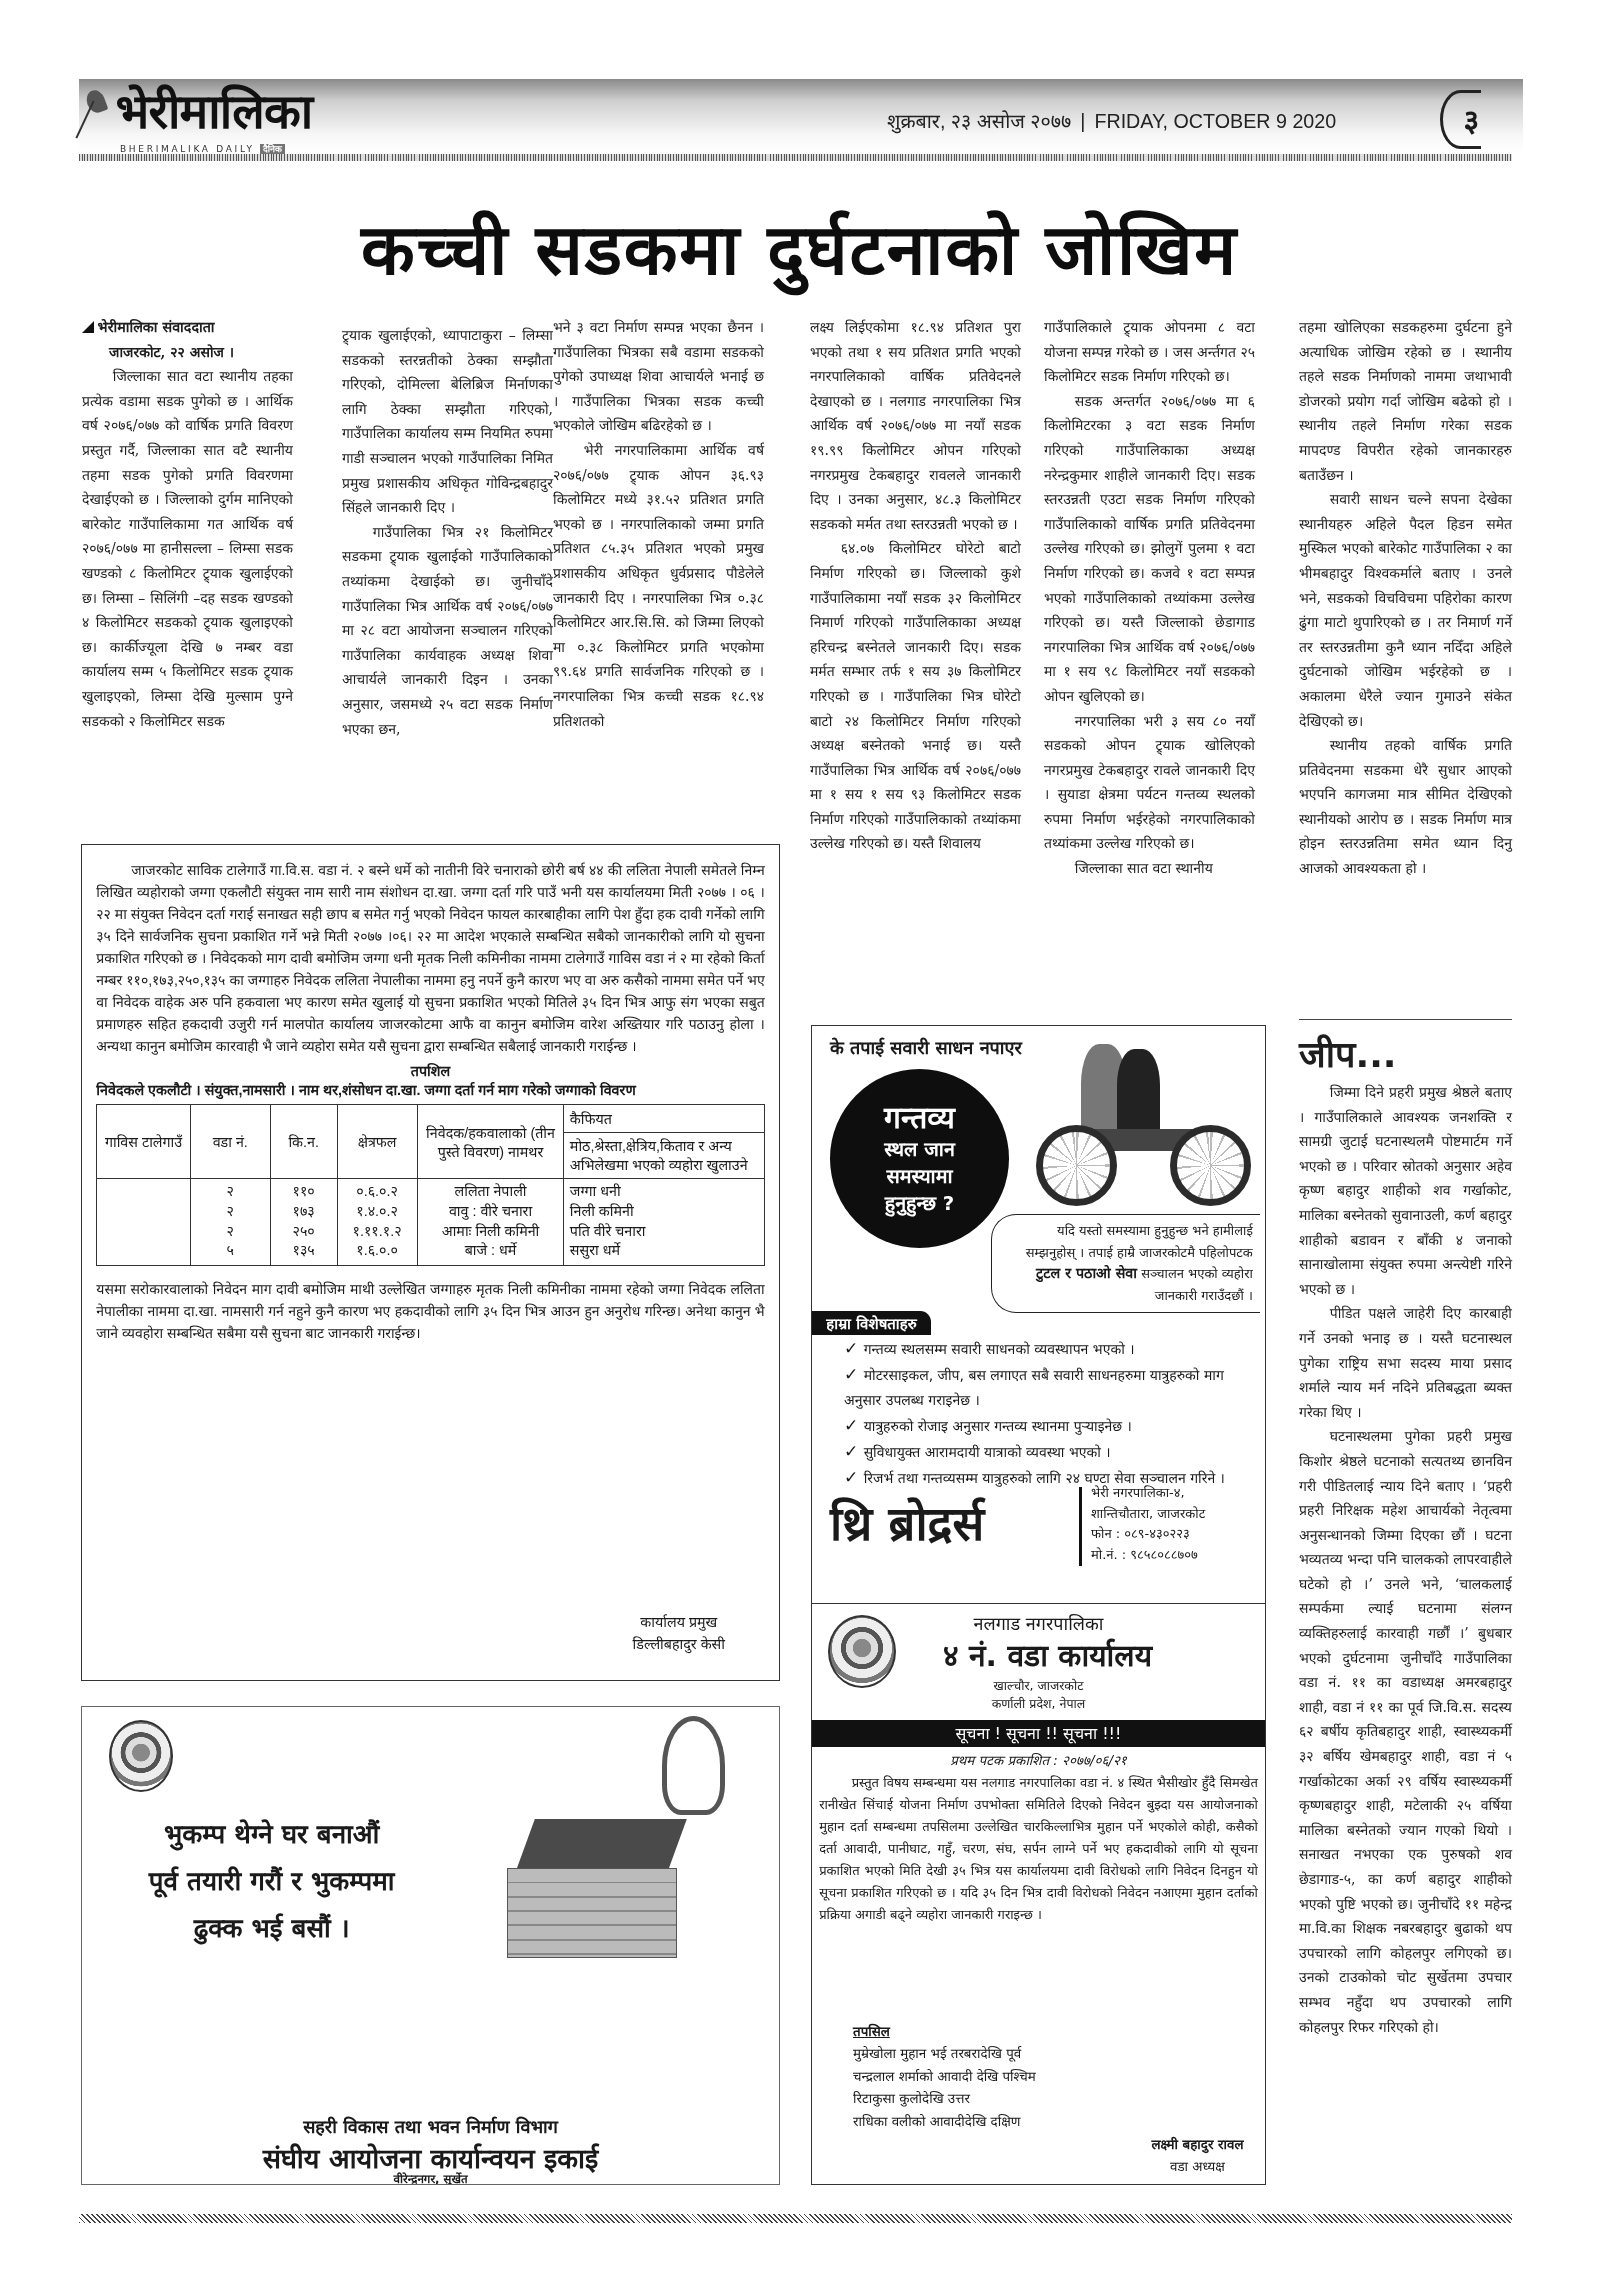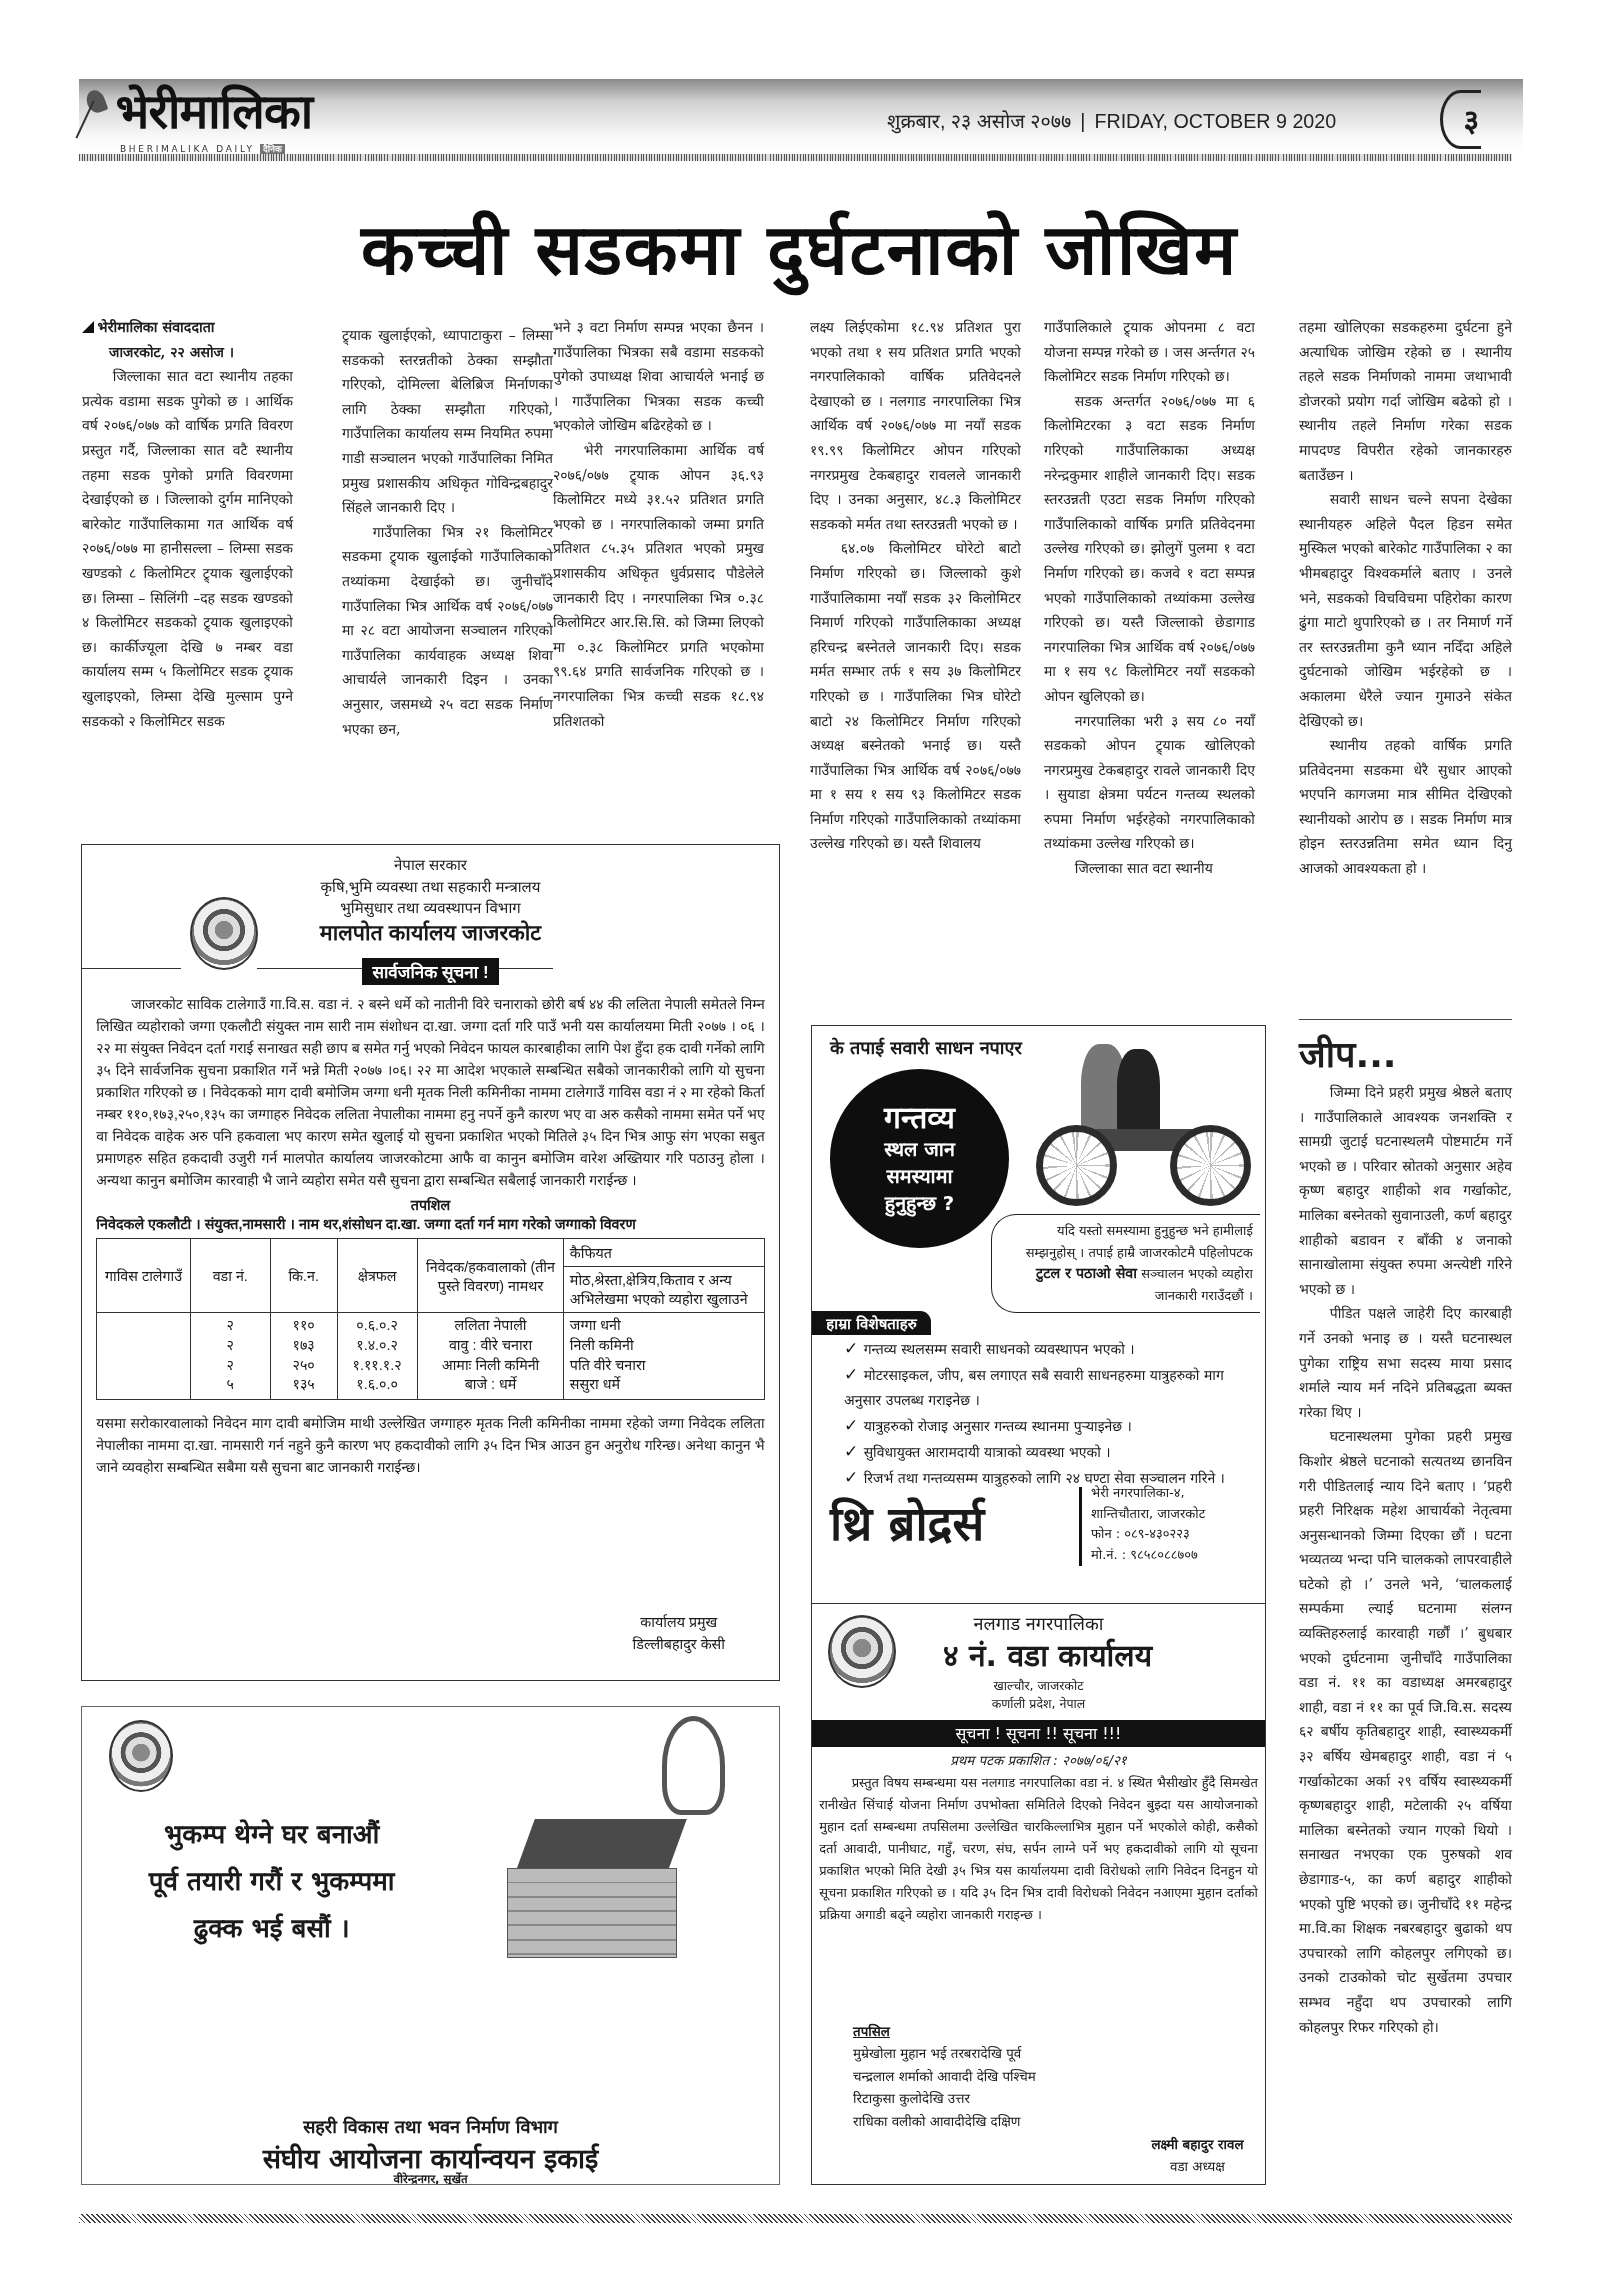--- a/index.html
+++ b/index.html
@@ -106,30 +106,20 @@
 
 <div class="abs rule" style="left:1299px; top:1019px; width:213px;"></div>
 <div class="abs col" style="left:1299px; top:1030px; width:213px;">
   <div style="font-family:'DejaVu Sans',sans-serif; font-weight:bold; font-size:36px; line-height:50px;">जीप...</div>
   <p>जिम्मा दिने प्रहरी प्रमुख श्रेष्ठले बताए । गाउँपालिकाले आवश्यक जनशक्ति र सामग्री जुटाई घटनास्थलमै पोष्टमार्टम गर्ने भएको छ । परिवार स्रोतको अनुसार अहेव कृष्ण बहादुर शाहीको शव गर्खाकोट, मालिका बस्नेतको सुवानाउली, कर्ण बहादुर शाहीको बडावन र बाँकी ४ जनाको सानाखोलामा संयुक्त रुपमा अन्त्येष्टी गरिने भएको छ ।</p>
   <p>पीडित पक्षले जाहेरी दिए कारबाही गर्ने उनको भनाइ छ । यस्तै घटनास्थल पुगेका राष्ट्रिय सभा सदस्य माया प्रसाद शर्माले न्याय मर्न नदिने प्रतिबद्धता ब्यक्त गरेका थिए ।</p>
   <p>घटनास्थलमा पुगेका प्रहरी प्रमुख किशोर श्रेष्ठले घटनाको सत्यतथ्य छानविन गरी पीडितलाई न्याय दिने बताए । ‘प्रहरी प्रहरी निरिक्षक महेश आचार्यको नेतृत्वमा अनुसन्धानको जिम्मा दिएका छौं । घटना भव्यतव्य भन्दा पनि चालकको लापरवाहीले घटेको हो ।’ उनले भने, ‘चालकलाई सम्पर्कमा ल्याई घटनामा संलग्न व्यक्तिहरुलाई कारवाही गर्छौं ।’ बुधबार भएको दुर्घटनामा जुनीचाँदे गाउँपालिका वडा नं. ११ का वडाध्यक्ष अमरबहादुर शाही, वडा नं ११ का पूर्व जि.वि.स. सदस्य ६२ बर्षीय कृतिबहादुर शाही, स्वास्थ्यकर्मी ३२ बर्षिय खेमबहादुर शाही, वडा नं ५ गर्खाकोटका अर्का २९ वर्षिय स्वास्थ्यकर्मी कृष्णबहादुर शाही, मटेलाकी २५ वर्षिया मालिका बस्नेतको ज्यान गएको थियो । सनाखत नभएका एक पुरुषको शव छेडागाड-५, का कर्ण बहादुर शाहीको भएको पुष्टि भएको छ। जुनीचाँदे ११ महेन्द्र मा.वि.का शिक्षक नबरबहादुर बुढाको थप उपचारको लागि कोहलपुर लगिएको छ। उनको टाउकोको चोट सुर्खेतमा उपचार सम्भव नहुँदा थप उपचारको लागि कोहलपुर रिफर गरिएको हो।</p>
 </div>
 
 <div class="abs box" style="left:81px; top:844px; width:699px; height:837px; padding:9px 14.3px;">
-  <div style="position:relative; height:134px;">
-    <div class="emblem" style="position:absolute; left:94px; top:43px;"></div>
-    <div class="center sans" style="font-size:15px; line-height:21.5px;">नेपाल सरकार</div>
-    <div class="center sans" style="font-size:15px; line-height:21.5px;">कृषि,भुमि व्यवस्था तथा सहकारी मन्त्रालय</div>
-    <div class="center sans" style="font-size:15px; line-height:21.5px;">भुमिसुधार तथा व्यवस्थापन विभाग</div>
-    <div class="center sans" style="font-size:21.5px; line-height:29px; font-weight:bold;">मालपोत कार्यालय जाजरकोट</div>
-    <div style="position:absolute; left:-14.3px; top:114px; width:99px; height:1.3px; background:#333;"></div>
-    <div style="position:absolute; left:161px; top:114px; width:296px; height:1.3px; background:#333;"></div>
-    <div class="center" style="position:absolute; left:0; right:0; top:104px;"><span class="black-tag sans" style="font-size:17px;">सार्वजनिक सूचना !</span></div>
-  </div>
   <p class="sans" style="font-size:14px; line-height:22px; text-align:justify; text-indent:2.5em; margin-top:5.4px;">जाजरकोट साविक टालेगाउँ गा.वि.स. वडा नं. २ बस्ने धर्मे को नातीनी विरे चनाराको छोरी बर्ष ४४ की ललिता नेपाली समेतले निम्न लिखित व्यहोराको जग्गा एकलौटी संयुक्त नाम सारी नाम संशोधन दा.खा. जग्गा दर्ता गरि पाउँ भनी यस कार्यालयमा मिती २०७७ । ०६ । २२ मा संयुक्त निवेदन दर्ता गराई सनाखत सही छाप ब समेत गर्नु भएको निवेदन फायल कारबाहीका लागि पेश हुँदा हक दावी गर्नेको लागि ३५ दिने सार्वजनिक सुचना प्रकाशित गर्ने भन्ने मिती २०७७ ।०६। २२ मा आदेश भएकाले सम्बन्धित सबैको जानकारीको लागि यो सुचना प्रकाशित गरिएको छ । निवेदकको माग दावी बमोजिम जग्गा धनी मृतक निली कमिनीका नाममा टालेगाउँ गाविस वडा नं २ मा रहेको किर्ता नम्बर ११०,१७३,२५०,१३५ का जग्गाहरु निवेदक ललिता नेपालीका नाममा हनु नपर्ने कुनै कारण भए वा अरु कसैको नाममा समेत पर्ने भए वा निवेदक वाहेक अरु पनि हकवाला भए कारण समेत खुलाई यो सुचना प्रकाशित भएको मितिले ३५ दिन भित्र आफु संग भएका सबुत प्रमाणहरु सहित हकदावी उजुरी गर्न मालपोत कार्यालय जाजरकोटमा आफै वा कानुन बमोजिम वारेश अख्तियार गरि पठाउनु होला । अन्यथा कानुन बमोजिम कारवाही भै जाने व्यहोरा समेत यसै सुचना द्वारा सम्बन्धित सबैलाई जानकारी गराईन्छ ।</p>
   <div class="center sans" style="font-weight:bold; font-size:14.3px; margin-top:3.6px;">तपशिल</div>
   <div class="sans" style="font-weight:bold; font-size:14.3px; margin-bottom:5.4px;">निवेदकले एकलौटी । संयुक्त,नामसारी । नाम थर,शंसोधन दा.खा. जग्गा दर्ता गर्न माग गरेको जग्गाको विवरण</div>
   <table class="land">
     <tbody>
         <tr>
       <td class="c" rowspan="2" style="width:14%;">गाविस टालेगाउँ</td>
       <td class="c" rowspan="2" style="width:12%;">वडा नं.</td>
       <td class="c" rowspan="2" style="width:10%;">कि.न.</td>
       <td class="c" rowspan="2" style="width:12%;">क्षेत्रफल</td>

